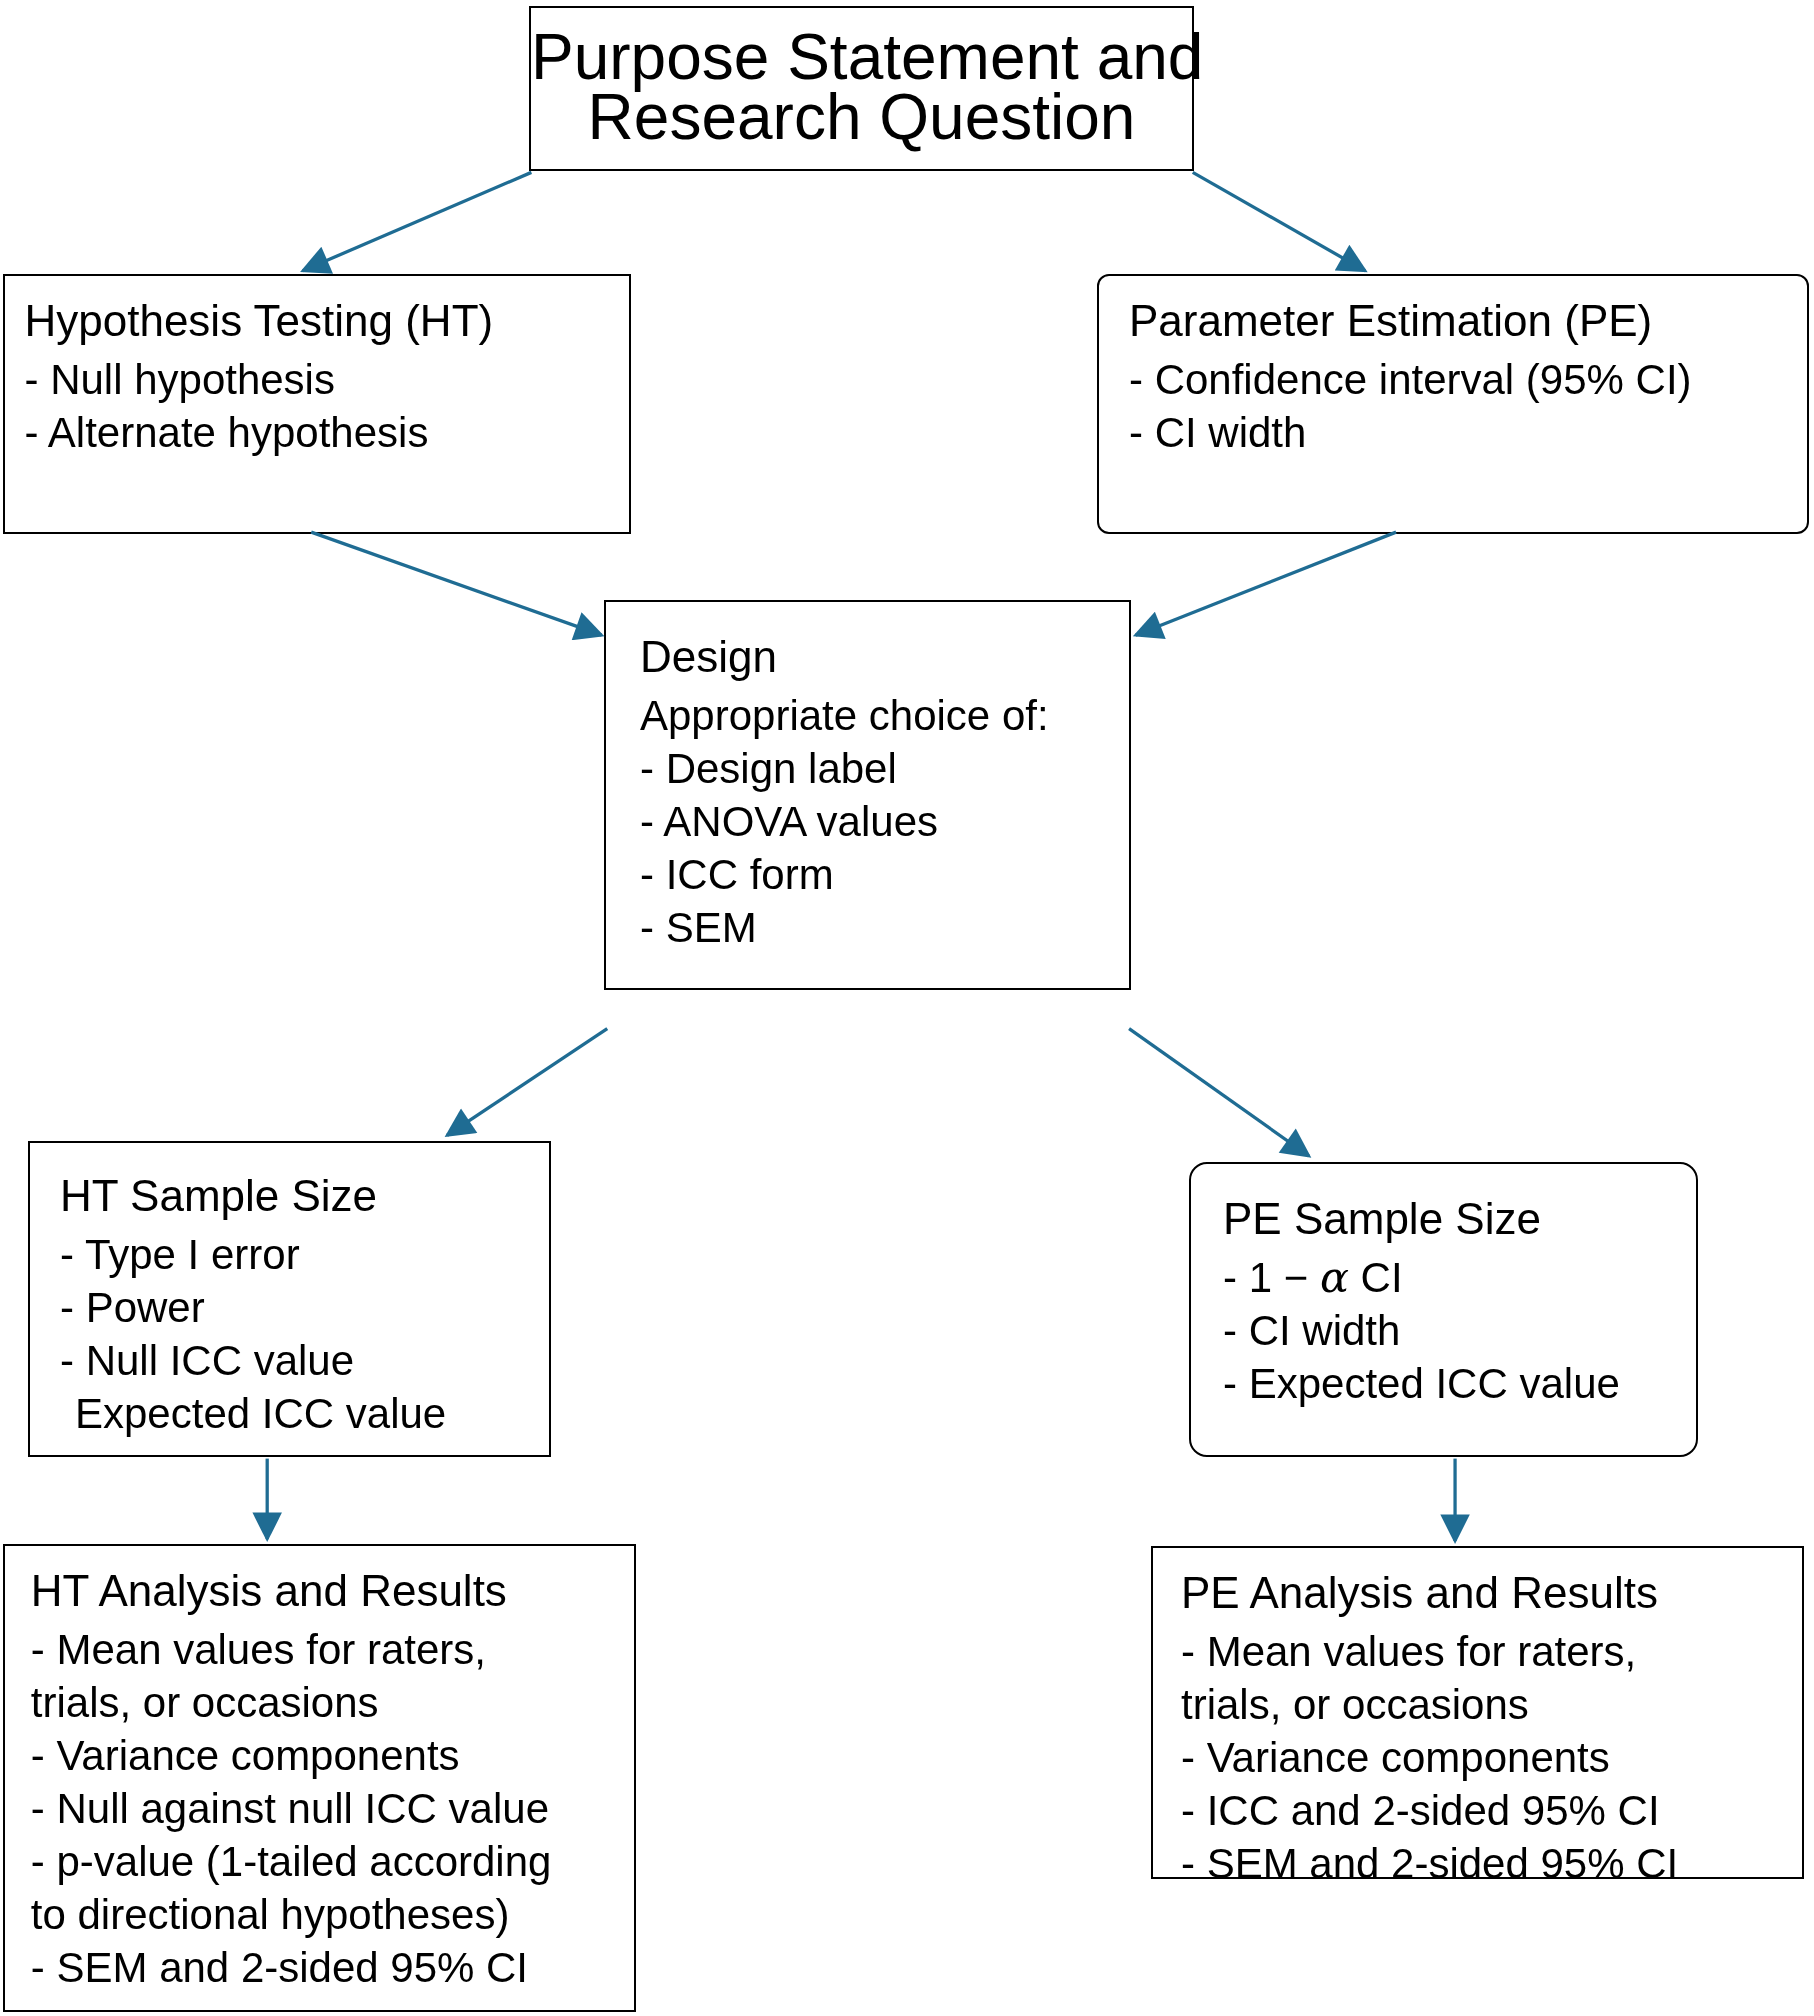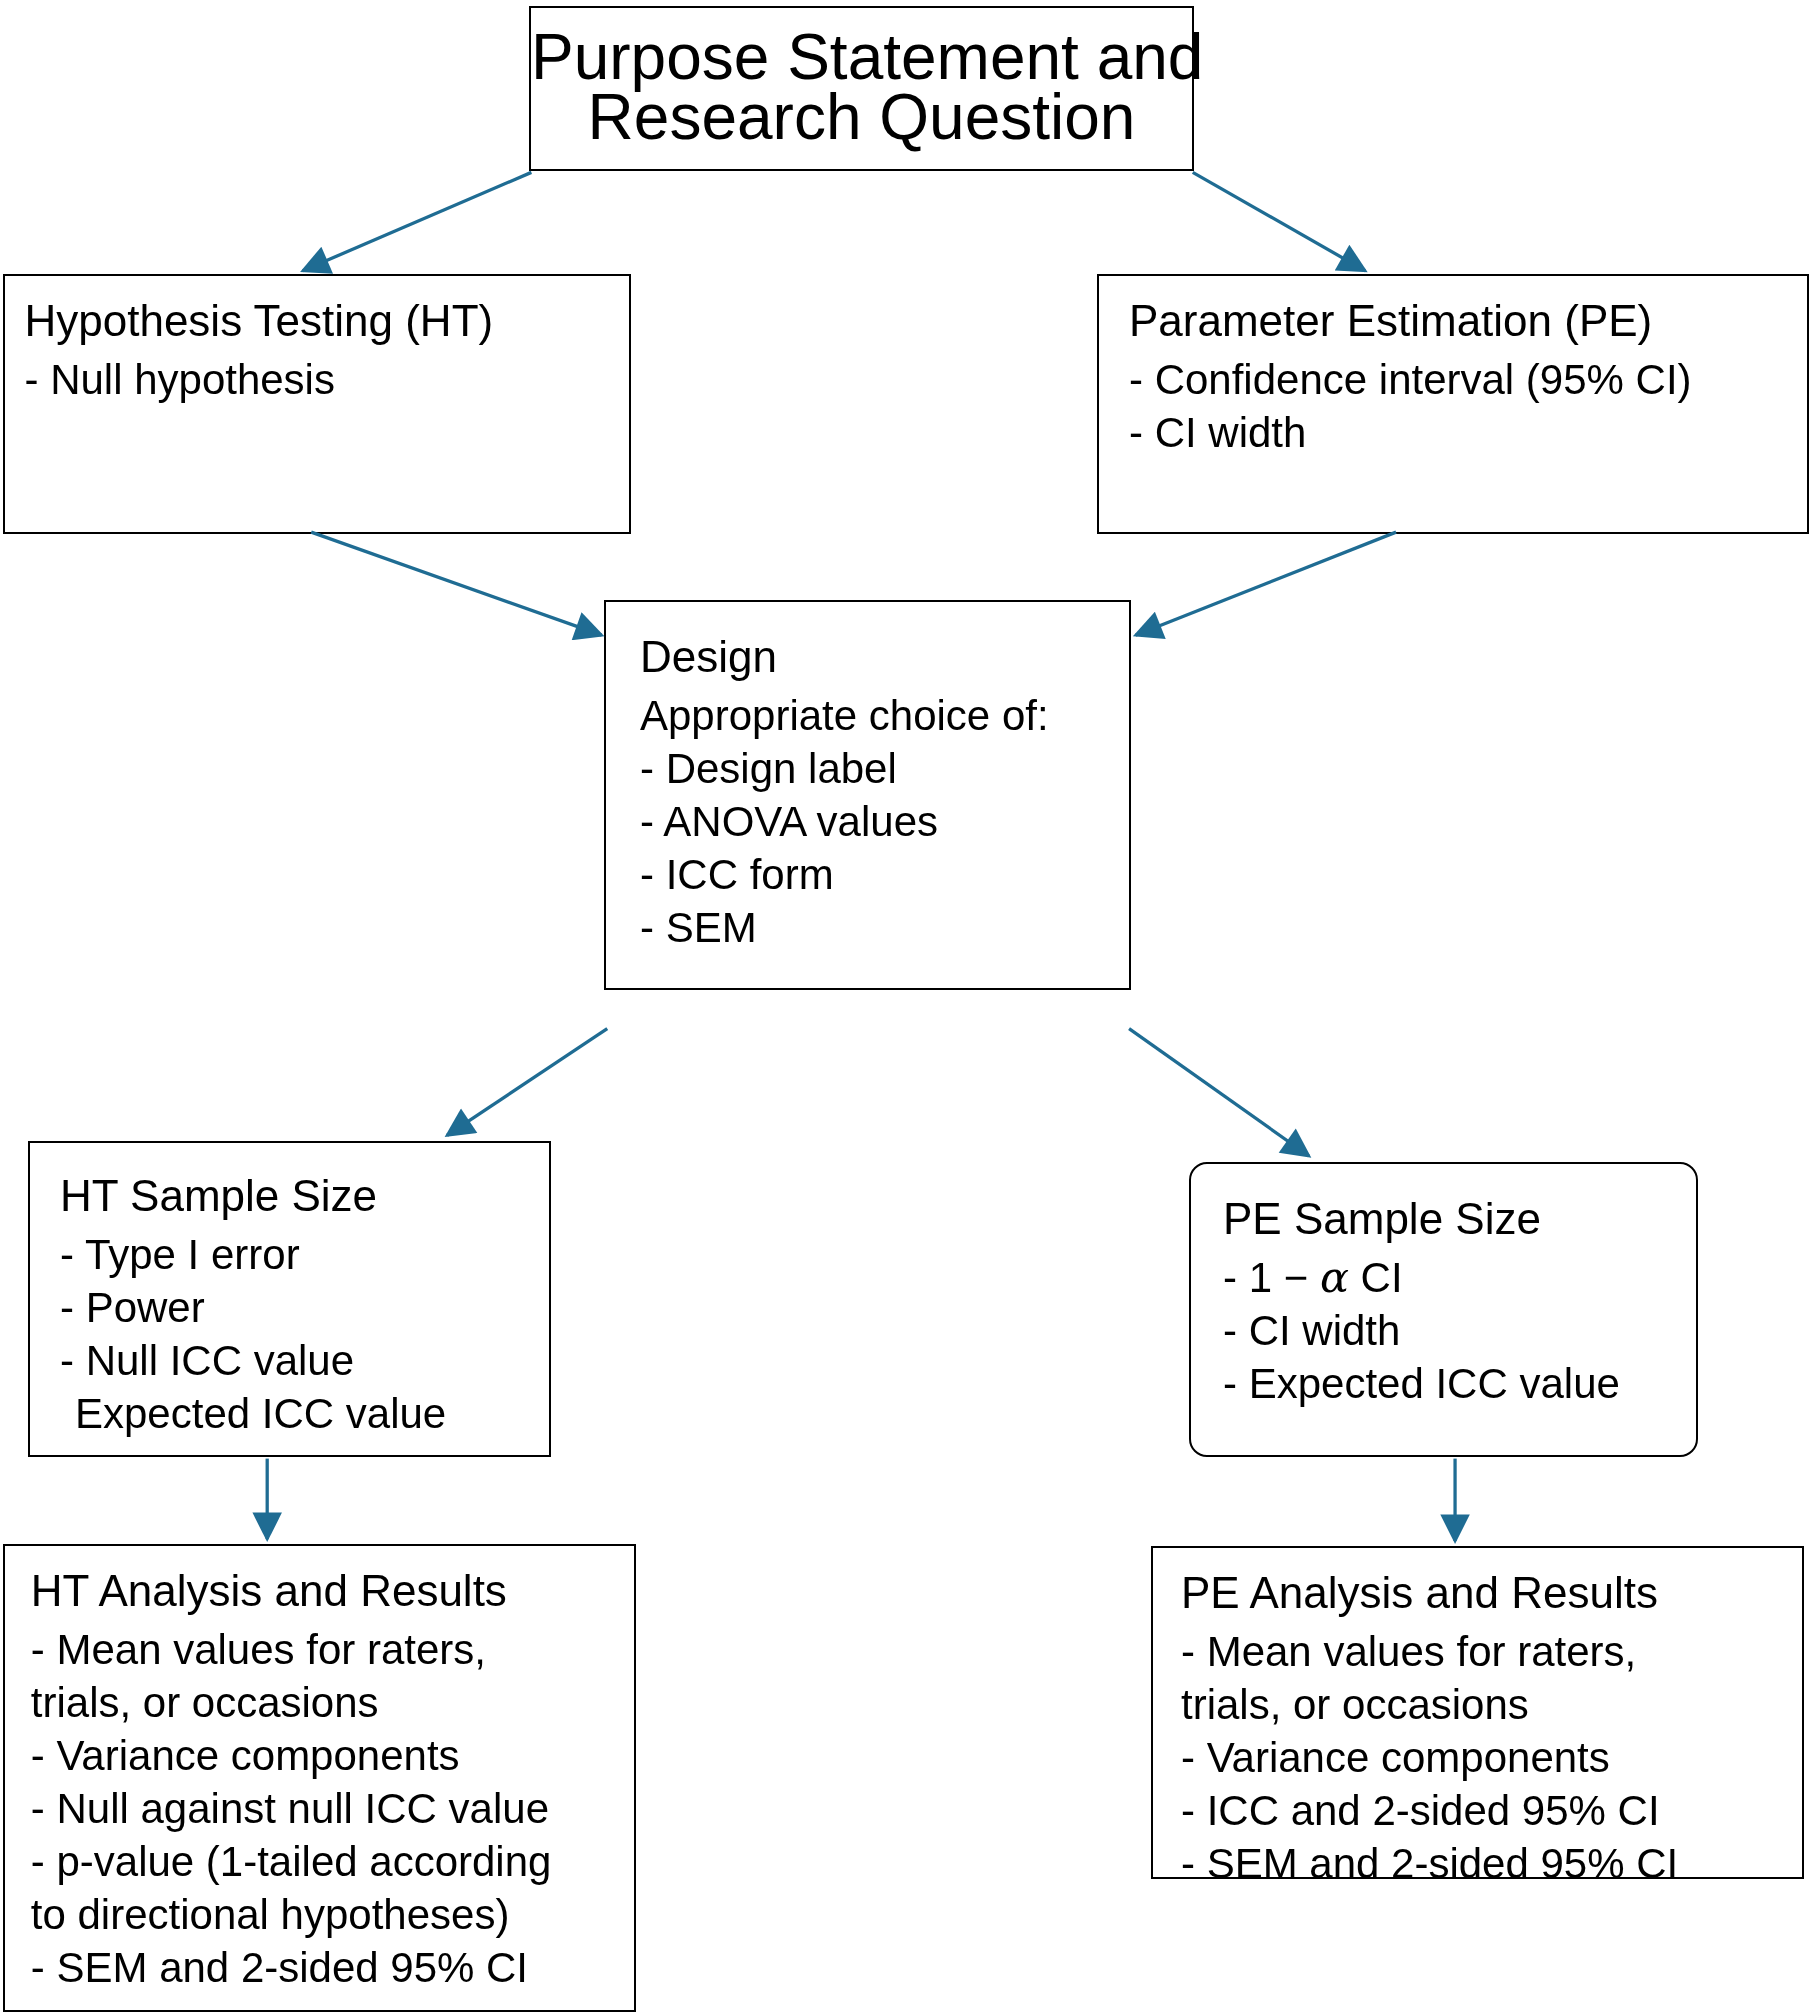--- a/index.html
+++ b/index.html
@@ -30,21 +30,21 @@
     font-size: 42px;
     line-height: 53px;
     white-space: nowrap;
   }
   .line.indent { padding-left: 15px; }
 
   
   #purpose-box   { left: 529px;  top: 5.6px;    width: 665px; height: 165px; text-align: center; padding-top: 19px; }
   #purpose-box .title { font-size: 64px; line-height: 60px; }
   #ht-box        { left: 2.8px;    top: 274px;  width: 628px; height: 260px; padding: 13px 9.4px 0 19.7px; }
-  #pe-box        { left: 1097px; top: 274px;  width: 712px; height: 260px; padding: 13px 9.4px 0 30px; }
+  #pe-box        { left: 1097px; top: 274px;  width: 712px; height: 260px; padding: 13px 9.4px 0 30px; border-radius: 12px; }
   #design-box    { left: 604px;  top: 600px;  width: 527px; height: 390px; padding: 22.5px 9.4px 0 34px; }
   #ht-sample-box { left: 28px;   top: 1141px; width: 523px; height: 316px; padding: 20.6px 9.4px 0 30px; }
   #pe-sample-box { left: 1189px; top: 1162px; width: 509px; height: 295px; padding: 22.5px 9.4px 0 32px; border-radius: 18px; }
   #ht-analysis-box { left: 2.8px;    top: 1544px; width: 633px; height: 468px; padding: 13px 9.4px 0 26px; }
   #pe-analysis-box { left: 1151px; top: 1546px; width: 653px; height: 333px; padding: 13px 9.4px 0 28px; }
 
   .alpha {
     font-family: "DejaVu Serif", serif;
     font-style: italic;
     font-size: 43px;
@@ -79,20 +79,21 @@
 </svg>
 
 <div class="box" id="purpose-box">
   <div class="title">Purpose Statement and</div>
   <div class="title">Research Question</div>
 </div>
 
 <div class="box" id="ht-box">
   <div class="title">Hypothesis Testing (HT)</div>
   <div class="line">- Null hypothesis</div>
+  <div class="line">- Alternate hypothesis</div>
 </div>
 
 <div class="box" id="pe-box">
   <div class="title">Parameter Estimation (PE)</div>
   <div class="line">- Confidence interval (95% CI)</div>
   <div class="line">- CI width</div>
 </div>
 
 <div class="box" id="design-box">
   <div class="title">Design</div>

